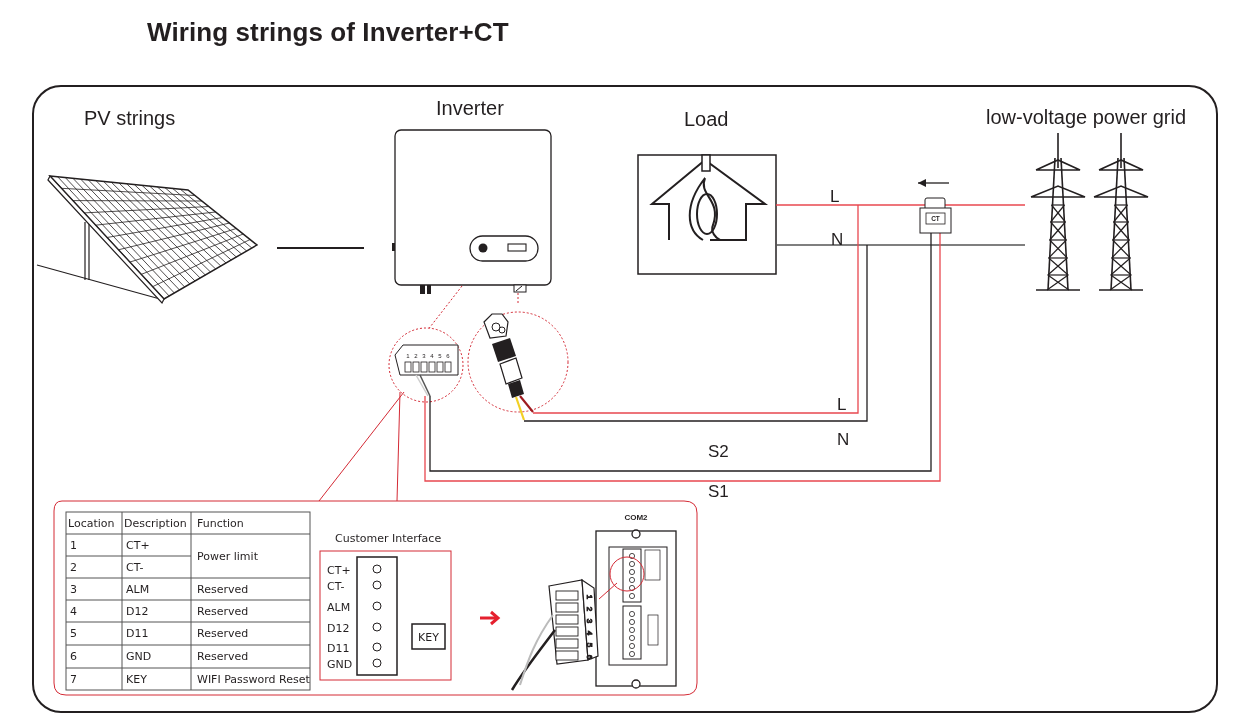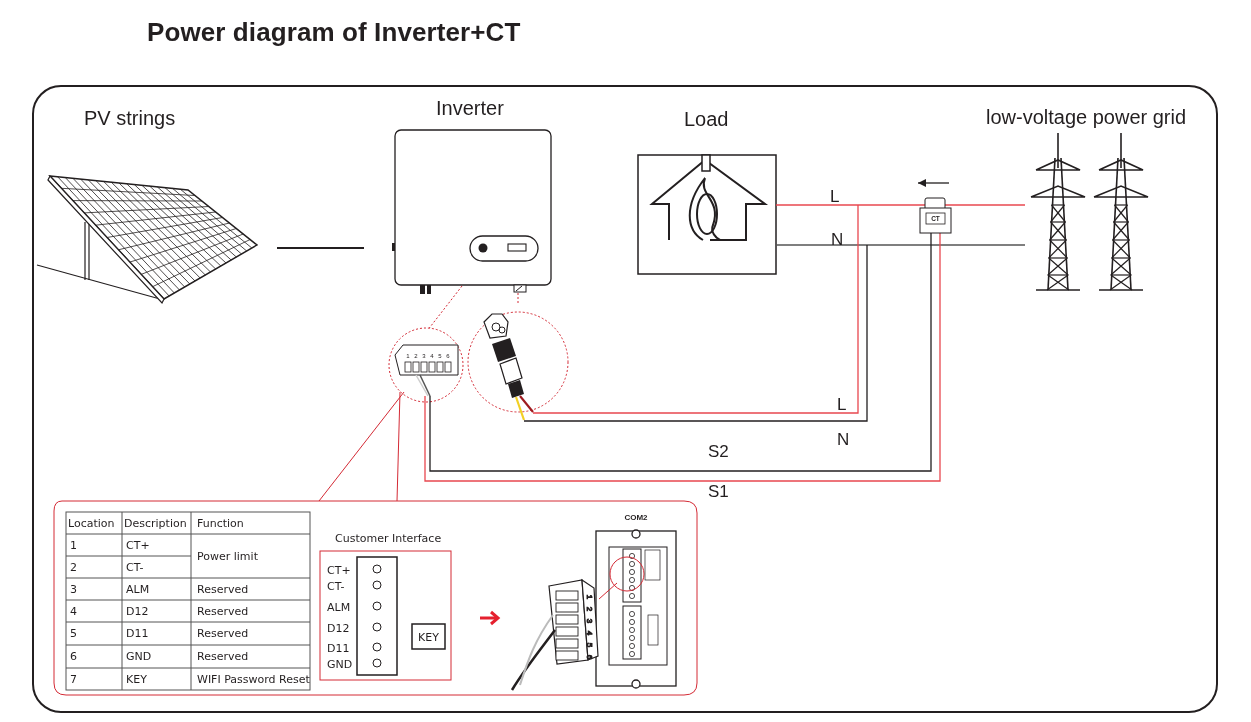--- a/index.html
+++ b/index.html
@@ -5,21 +5,21 @@
   html, body { margin:0; padding:0; background:#ffffff; }
   body { width:1251px; height:722px; position:relative; overflow:hidden; font-family:"Liberation Sans", sans-serif; color:#231f20; }
   #title { position:absolute; left:147px; top:17px; font-size:26px; font-weight:bold; letter-spacing:0.1px; }
   svg#diagram { position:absolute; left:0; top:0; }
   .lbl { font-family:"Liberation Sans", sans-serif; fill:#231f20; }
   .tbl { font-family:"DejaVu Sans", sans-serif; fill:#231f20; font-size:11px; }
 </style>
 </head>
 <body>
 
-<div id="title">Power diagram of Inverter+CT</div>
+<div id="title">Wiring strings of Inverter+CT</div>
 
 <svg id="diagram" width="1251" height="722" viewBox="0 0 1251 722">
 
   <rect x="33" y="86" width="1184" height="626" rx="28" ry="28" fill="none" stroke="#231f20" stroke-width="2"></rect>
 
   <text class="lbl" x="84" y="125" font-size="20">PV strings</text>
   <g stroke="#231f20" fill="none" stroke-width="1.2">
 
     <line x1="37" y1="265" x2="160" y2="299"></line>
     <line x1="85" y1="222" x2="85" y2="280"></line>

